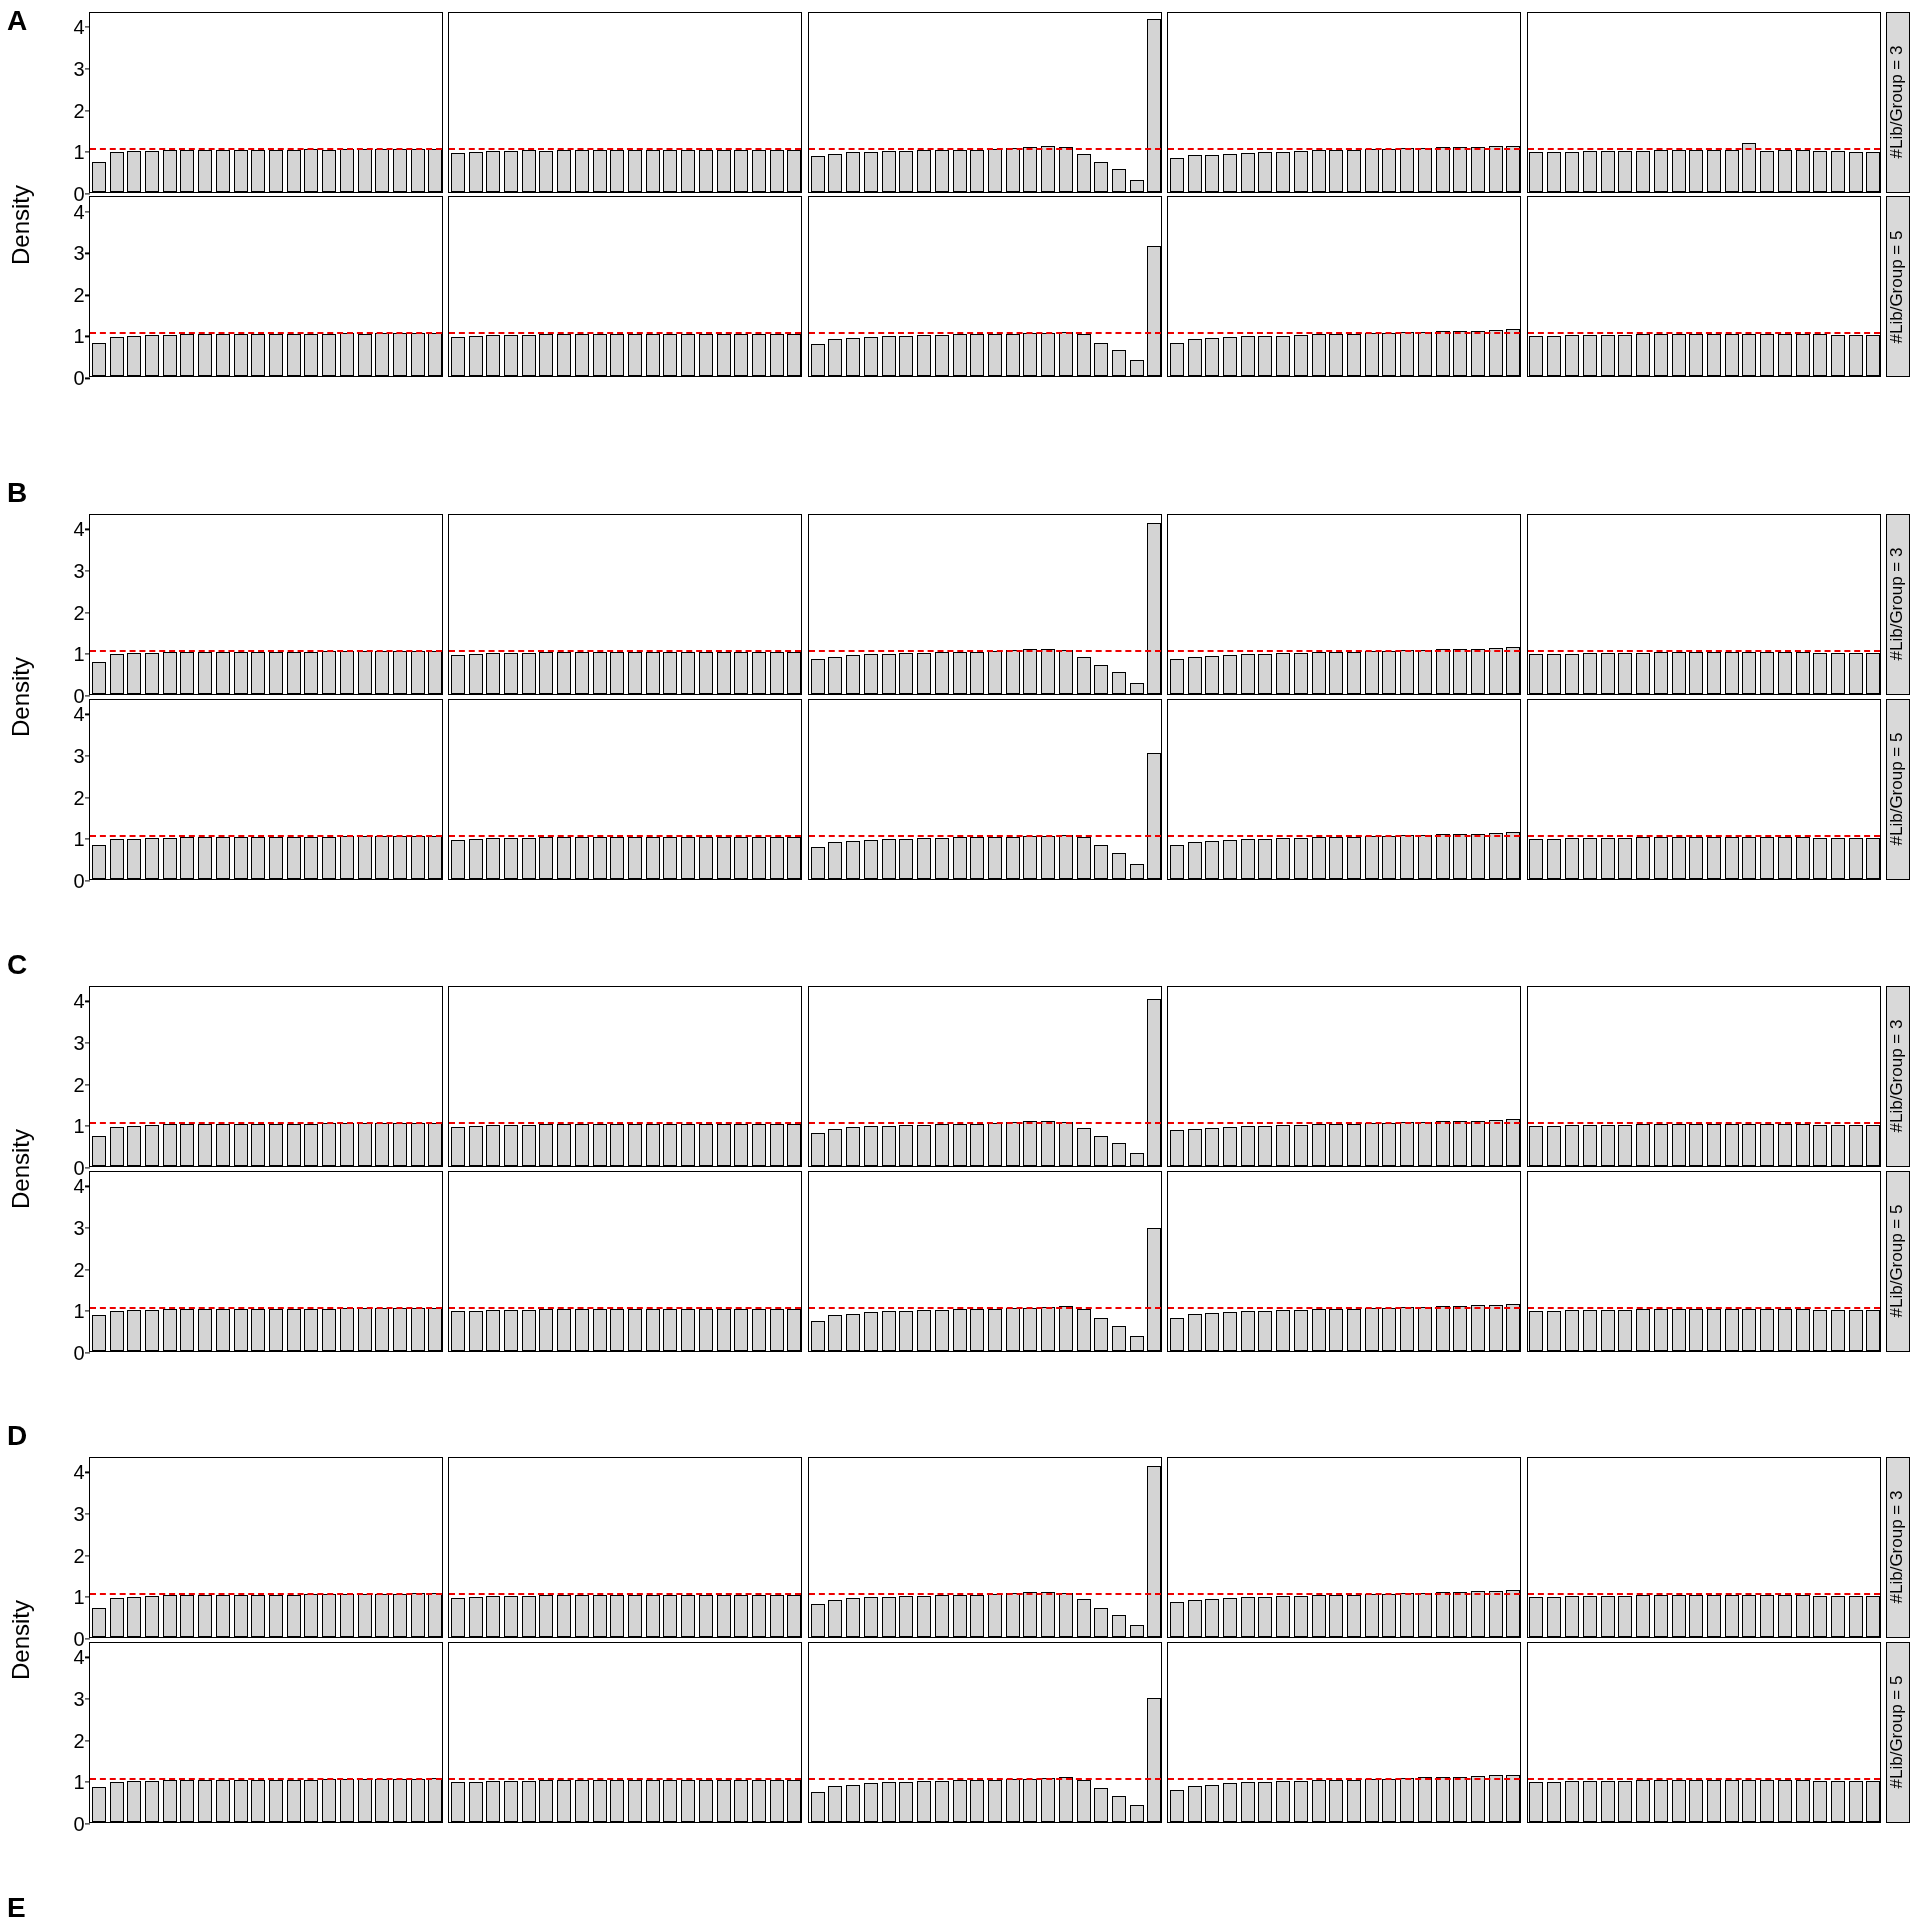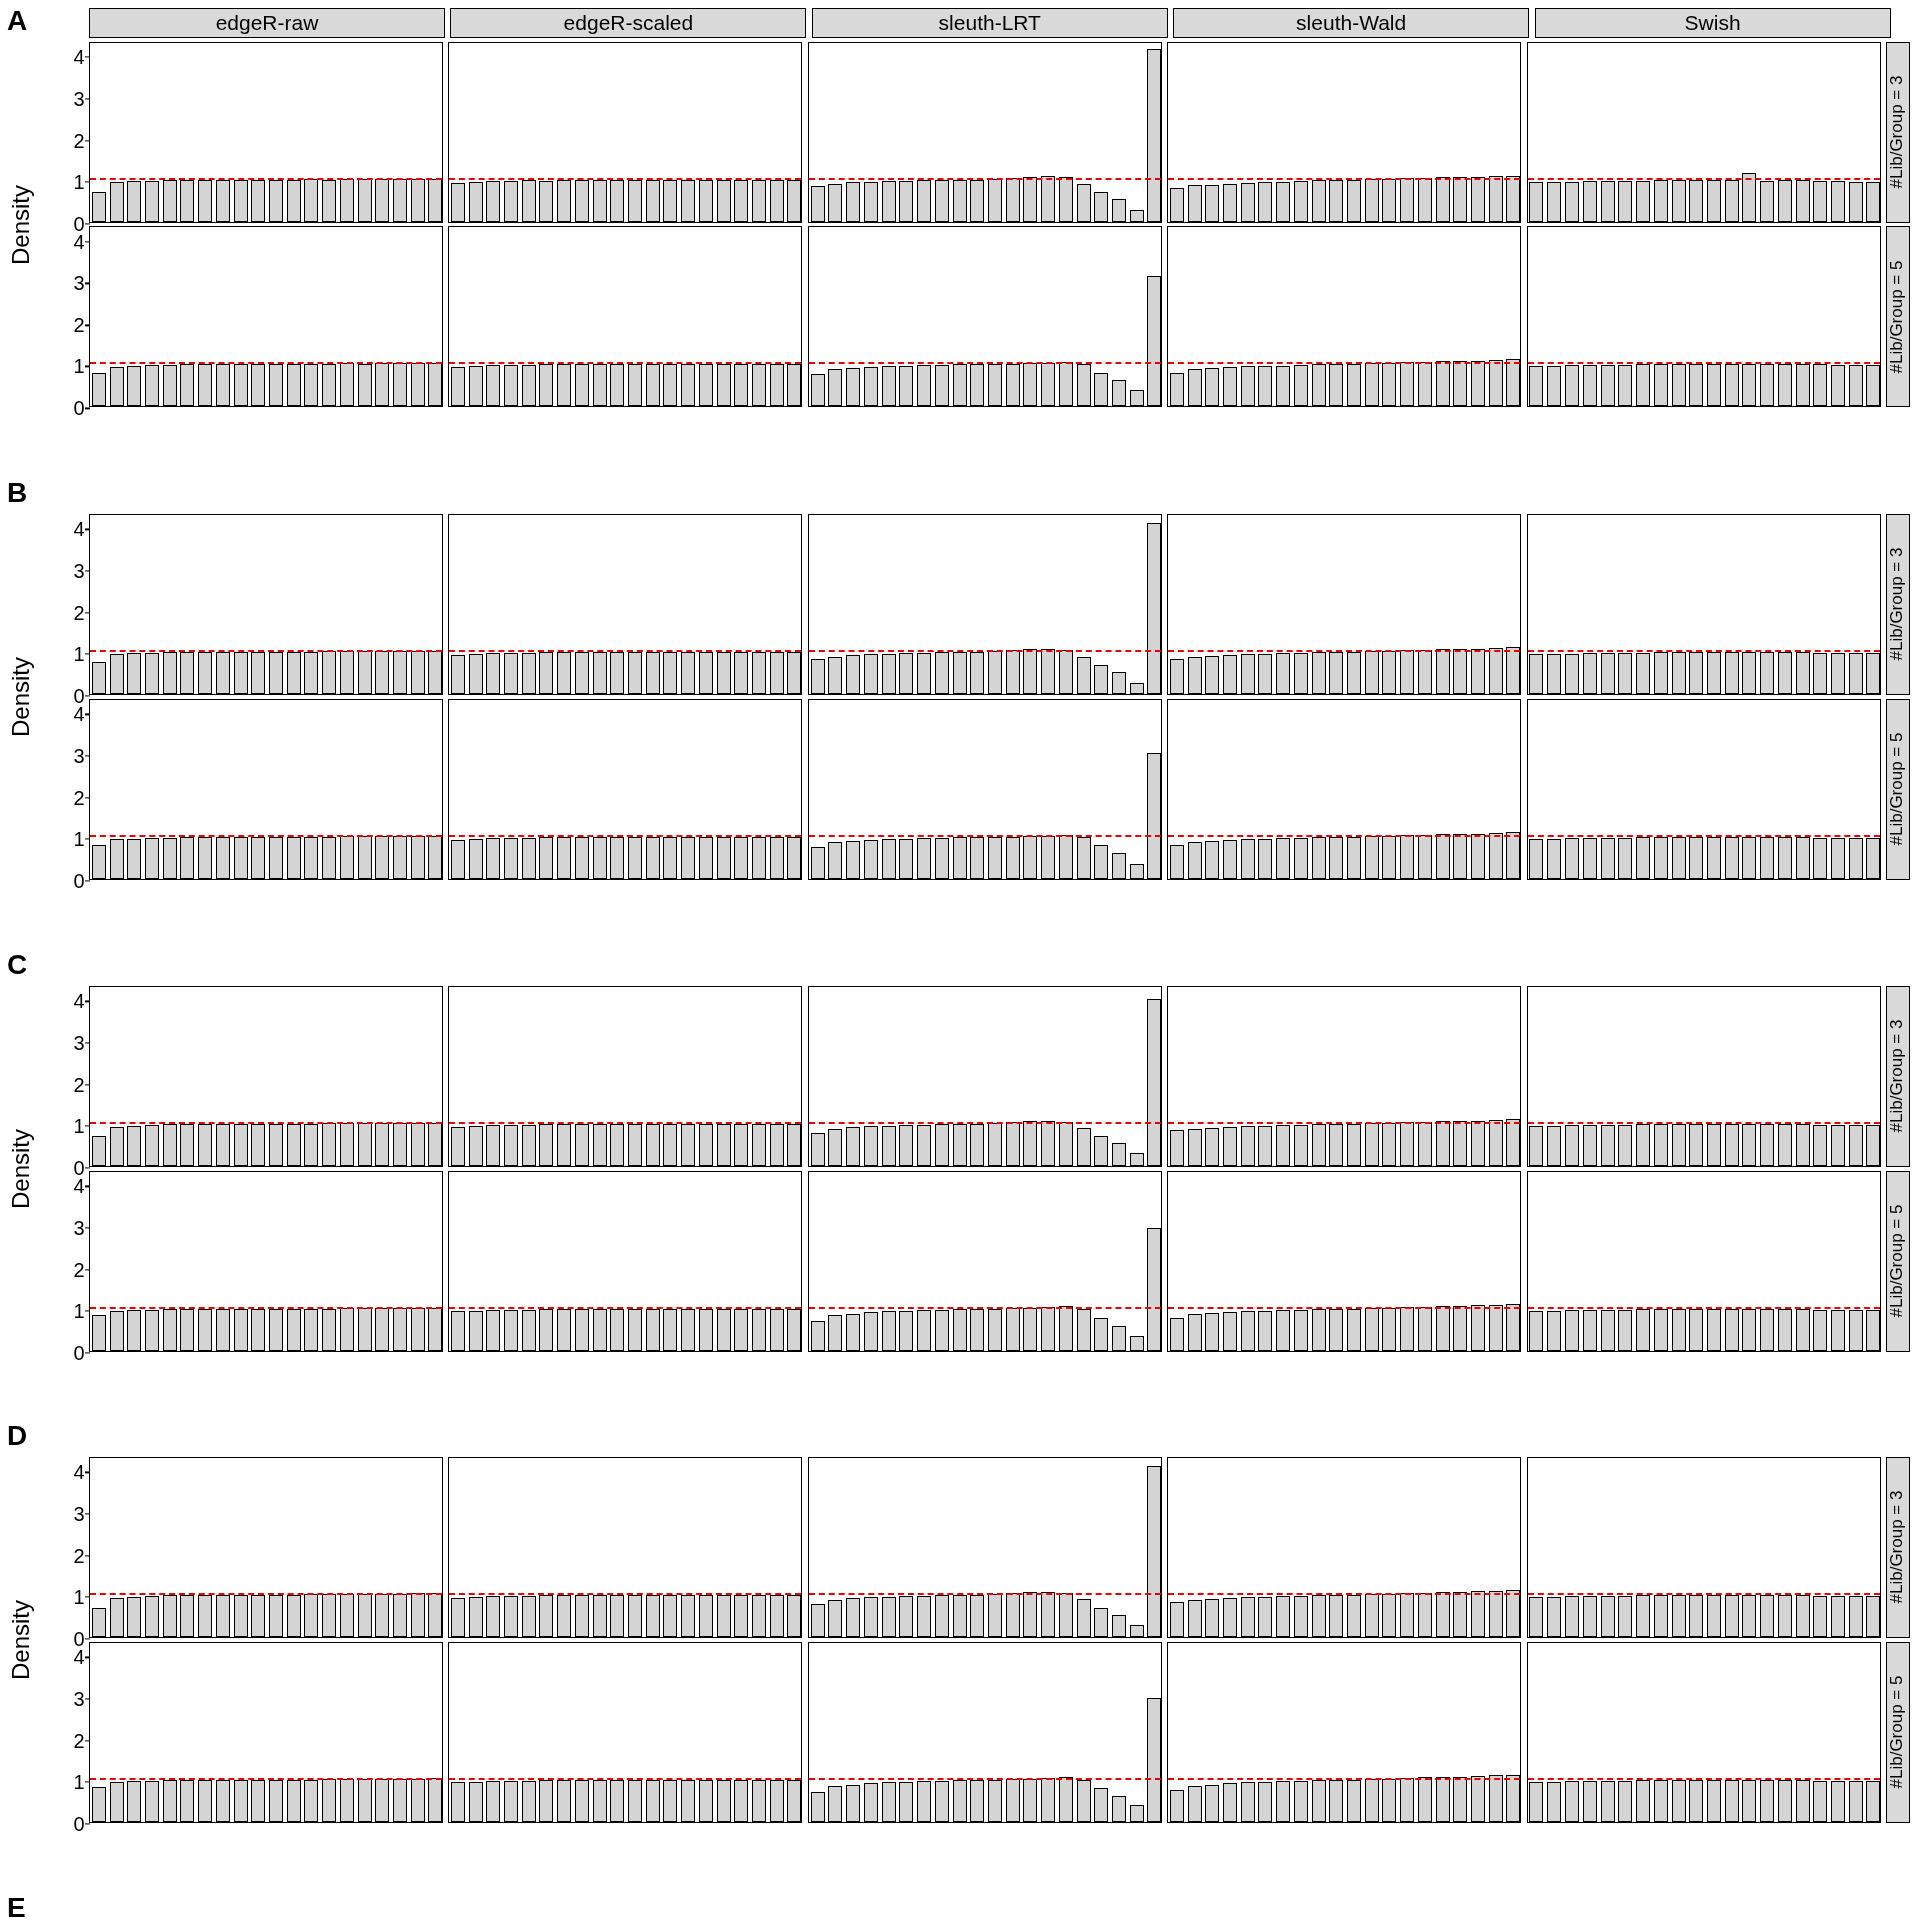--- a/index.html
+++ b/index.html
@@ -139,28 +139,20 @@
   }
 </style>
 </head>
 <body>
 
 <div id="root">
     <div class="group" style="position: absolute; left: 0px; top: 7.7px; height: 400px;">
       <div class="group-letter" style="top: -3.1px;">A</div>
       <div class="ylab" style="left: -45px; top: 203px; width: 131px; text-align: center;">Density</div>
       <div class="facet-grid">
-        <div class="col-header-row">
-          <div class="col-header" style="width: 354px;">edgeR-raw</div>
-          <div class="col-header" style="width: 354px;">edgeR-scaled</div>
-          <div class="col-header" style="width: 354px;">sleuth-LRT</div>
-          <div class="col-header" style="width: 354px;">sleuth-Wald</div>
-          <div class="col-header" style="width: 354px;">Swish</div>
-          <div style="width: 29px;"></div>
-        </div>
         <div class="facet-row">
           <div class="panel" style="width: 354px; height: 181px;">
             <div class="yaxis">
               <div class="ytick" style="top: 181px;">0</div>
               <div class="ytickmark" style="top: 181px;"></div>
               <div class="ytick" style="top: 139px;">1</div>
               <div class="ytickmark" style="top: 139px;"></div>
               <div class="ytick" style="top: 98px;">2</div>
               <div class="ytickmark" style="top: 98px;"></div>
               <div class="ytick" style="top: 56px;">3</div>

